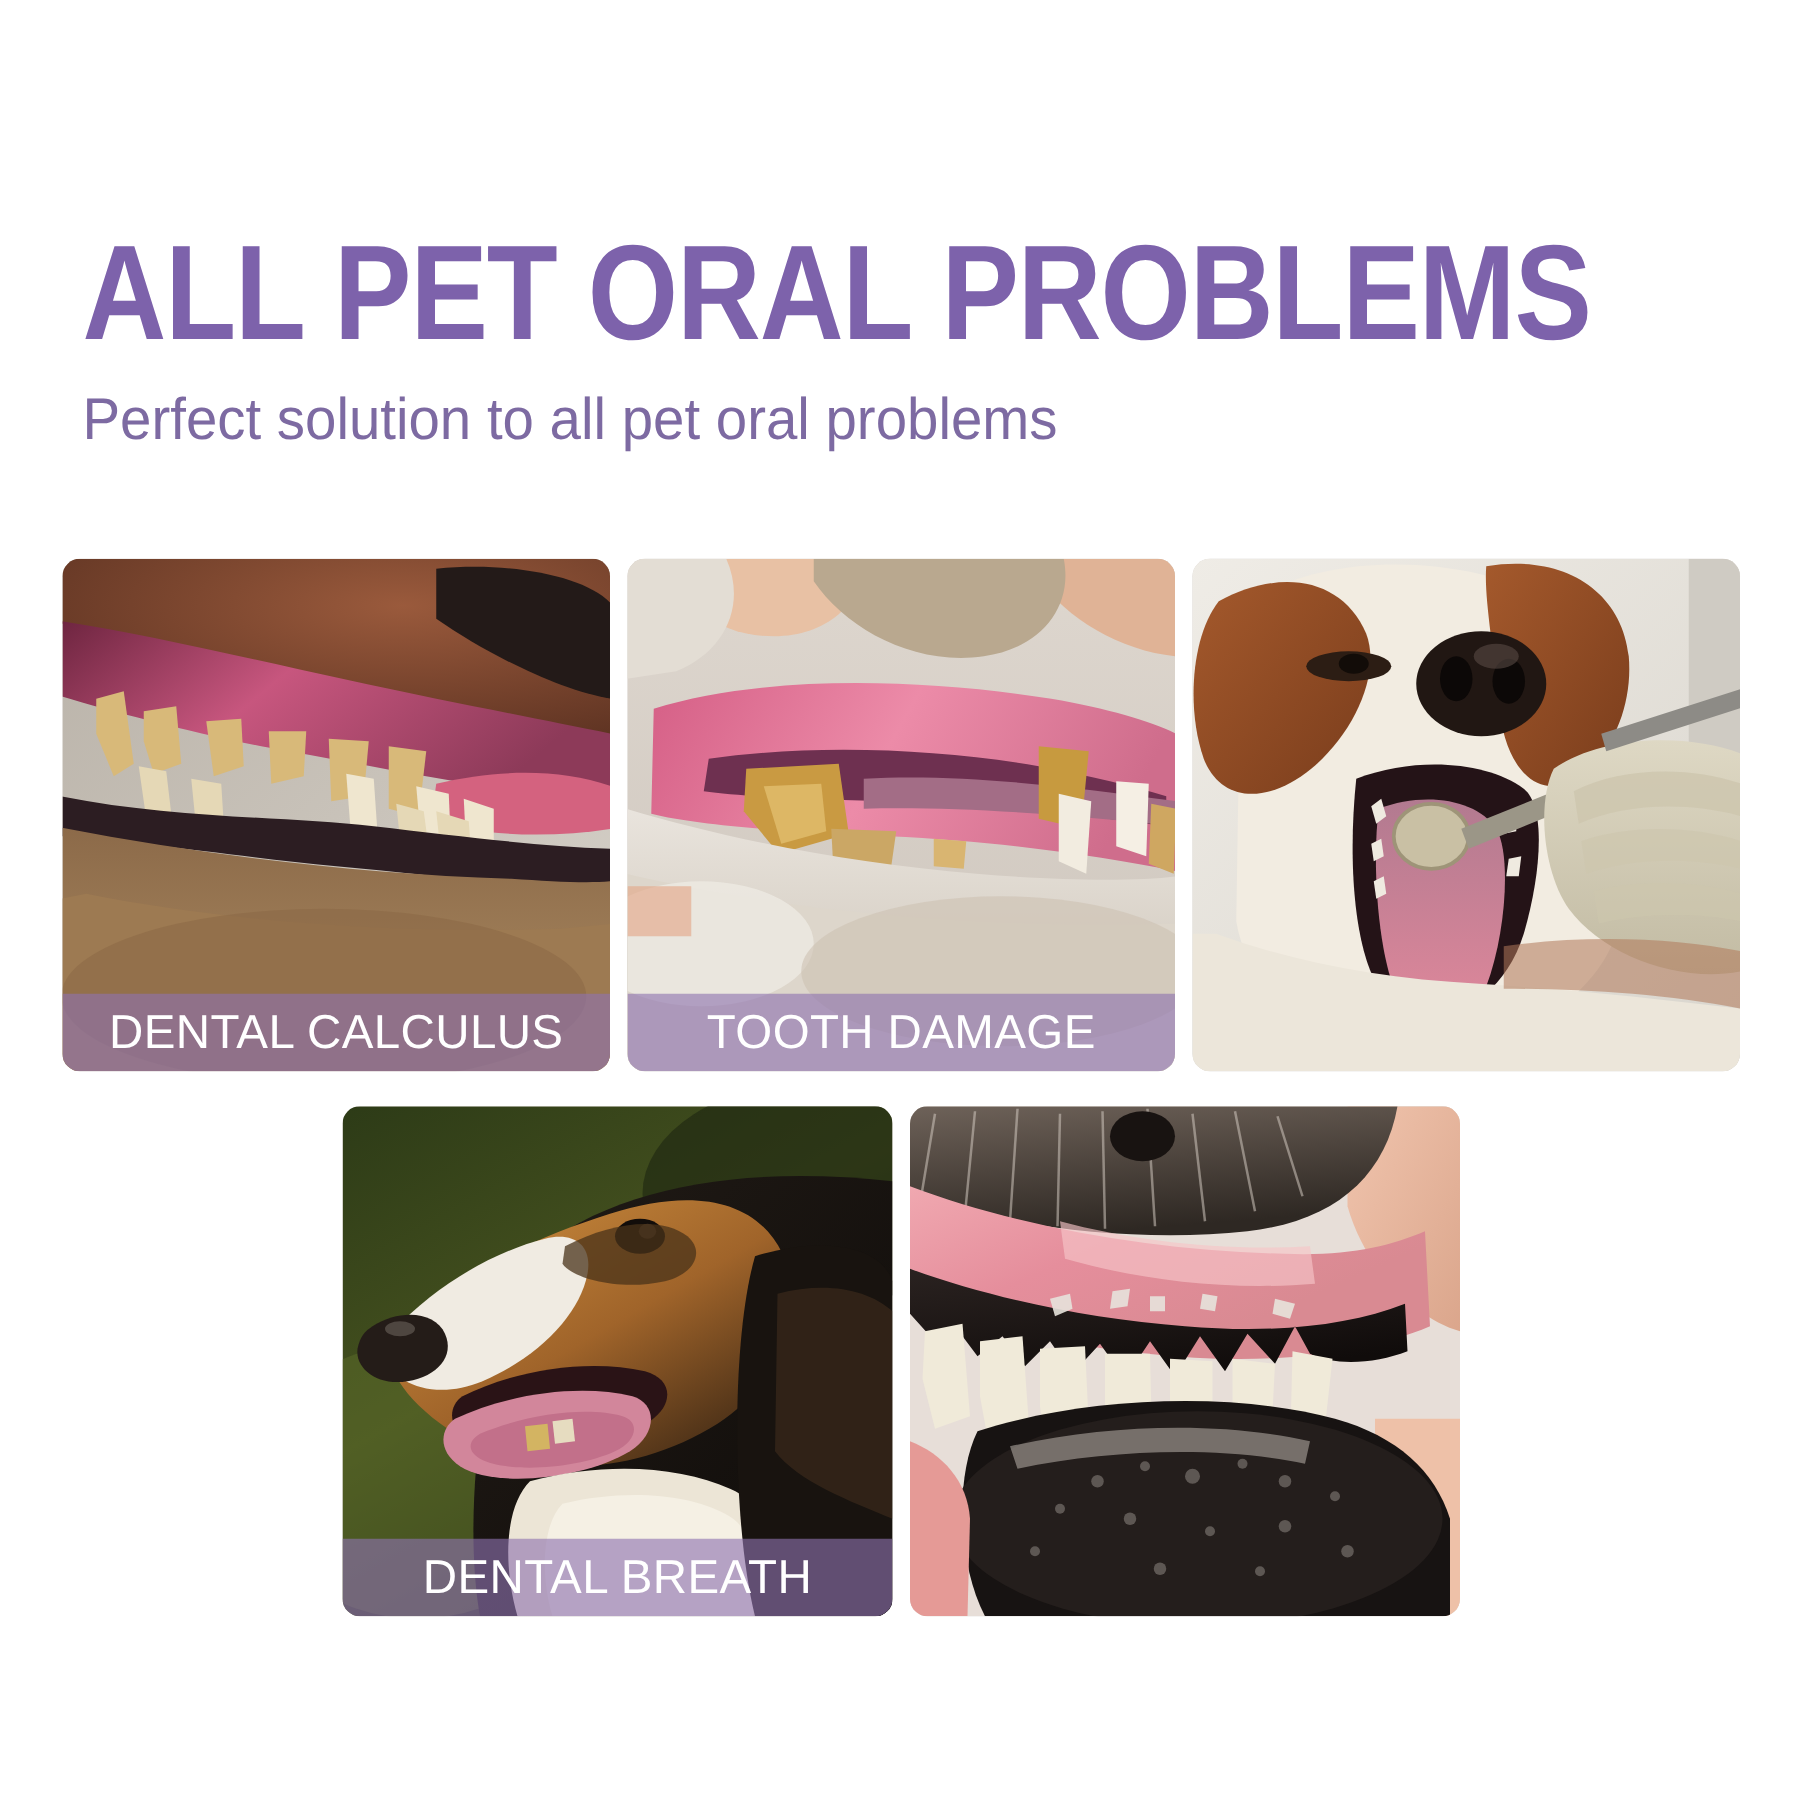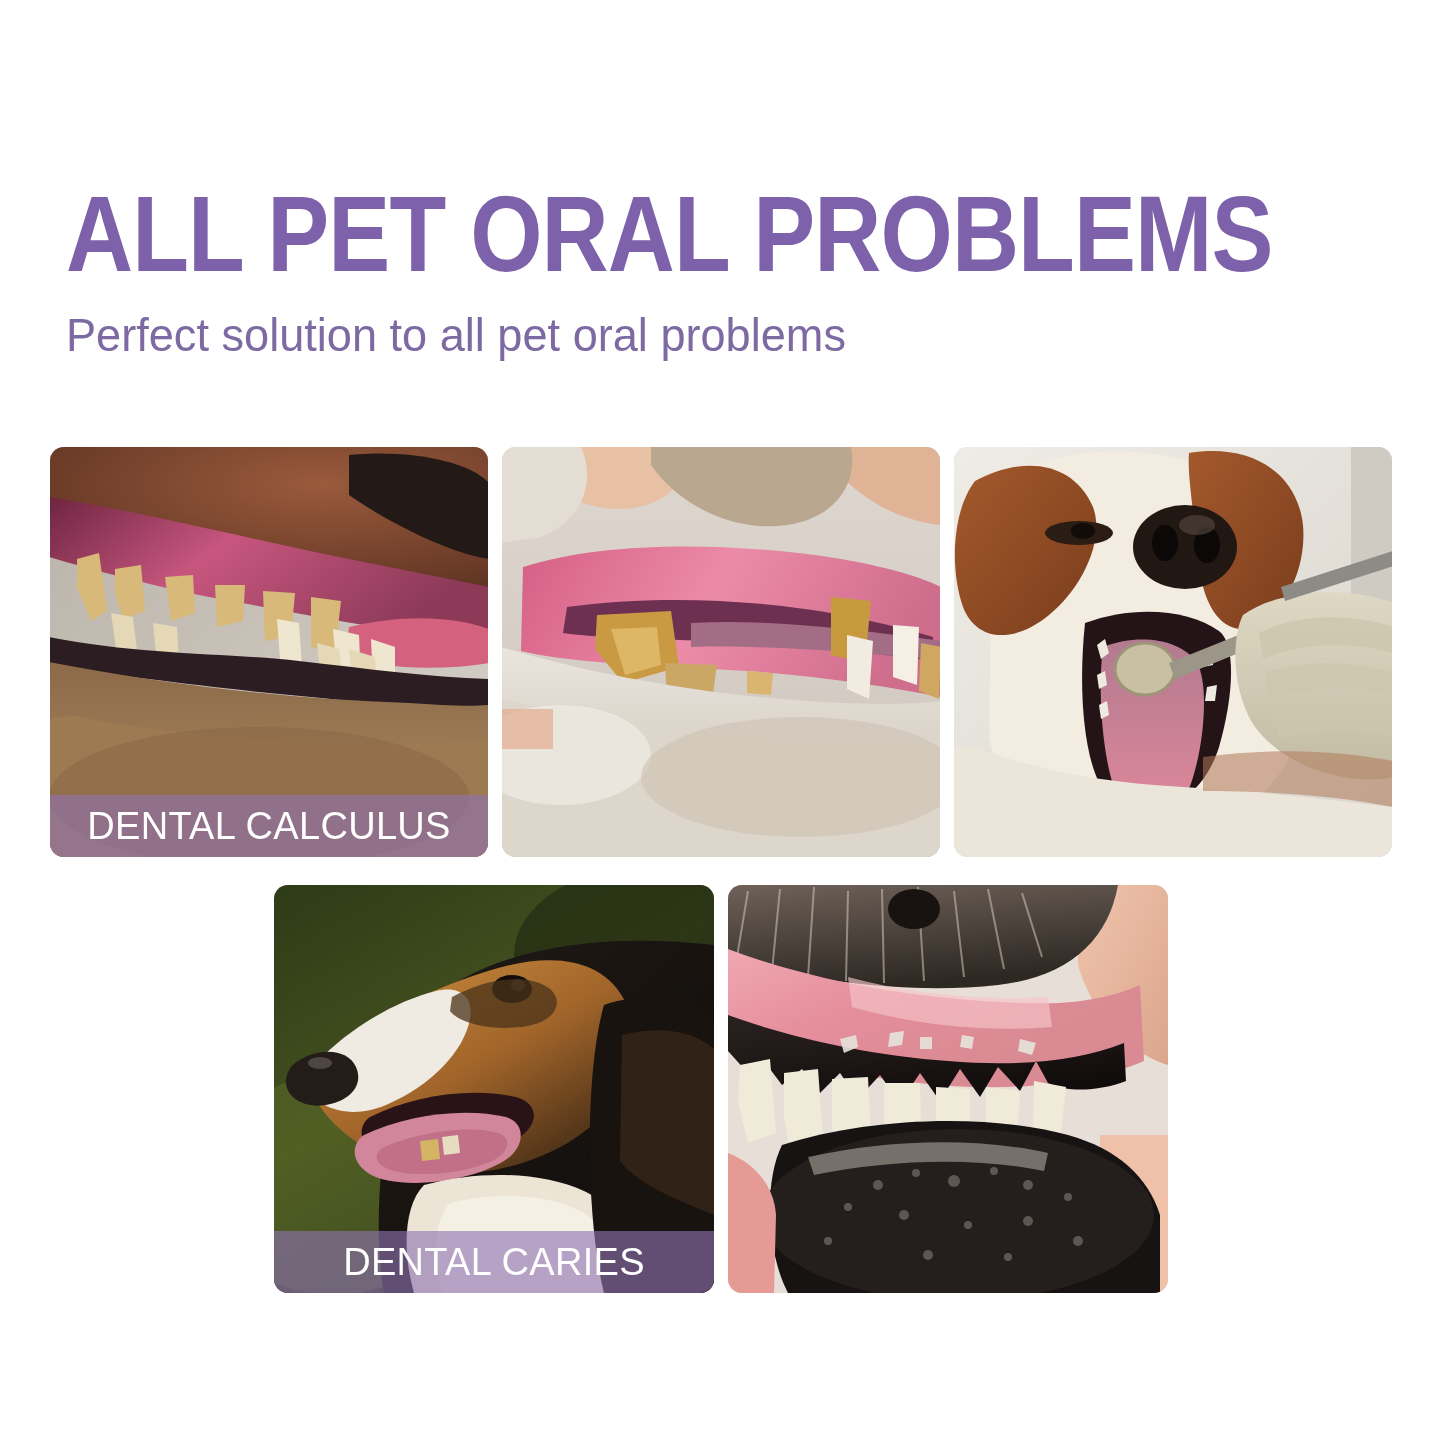--- a/index.html
+++ b/index.html
@@ -238,20 +238,23 @@
         <path d="M346 188 l26 6 -4 58 -22 -10 Z" fill="#f2ece0"></path>
         <path d="M392 178 l26 2 -2 58 -24 -8 Z" fill="#f5efe4"></path>
         <path d="M420 196 l20 4 -2 52 -20 -8 Z" fill="#cfa761"></path>
 
         <path d="M0 200 C80 224 180 244 280 252 C350 258 410 258 440 254 L440 410 H0 Z" fill="url(#td-fur)"></path>
         <path d="M0 252 C120 280 260 296 440 292 V410 H0 Z" fill="#ddd6cb"></path>
         <ellipse cx="60" cy="308" rx="90" ry="50" fill="#f0ece5" opacity="0.7"></ellipse>
         <ellipse cx="300" cy="330" rx="160" ry="60" fill="#cdc2b2" opacity="0.6"></ellipse>
         <rect x="0" y="262" width="52" height="40" fill="#e3a98a" opacity="0.65"></rect>
       </svg>
+      <div class="card-caption">
+        <span class="card-caption-label">TOOTH DAMAGE</span>
+      </div>
     </div>
 
     <div class="card">
       <svg class="card-photo" viewBox="0 0 440 410" preserveAspectRatio="xMidYMid slice">
         <defs>
           <linearGradient id="bb-bg" x1="0" y1="0" x2="1" y2="1">
             <stop offset="0" stop-color="#efece6"></stop>
             <stop offset="1" stop-color="#d9d5cd"></stop>
           </linearGradient>
           <linearGradient id="bb-ear" x1="0" y1="0" x2="1" y2="1">
@@ -357,21 +360,21 @@
         <path d="M146 256 l18 -2 2 20 -18 2 Z" fill="#d3b462"></path>
         <path d="M168 252 l16 -2 2 18 -16 2 Z" fill="#e6dcc0"></path>
 
         <path d="M150 300 C210 284 270 288 310 306 C346 322 356 360 340 408 H140 C128 366 130 320 150 300 Z" fill="#ece5d6"></path>
         <path d="M176 318 C226 306 276 310 306 326 C330 338 338 372 328 408 H168 C158 374 160 334 176 318 Z" fill="#f5f0e4"></path>
 
         <path d="M330 120 C380 104 430 110 440 140 L440 408 H330 C312 336 310 190 330 120 Z" fill="#18130f"></path>
         <path d="M348 150 C386 140 420 146 440 164 L440 330 C406 316 364 300 346 276 Z" fill="#3a2a1b" opacity="0.7"></path>
       </svg>
       <div class="card-caption">
-        <span class="card-caption-label">DENTAL CARIES</span>
+        <span class="card-caption-label">DENTAL BREATH</span>
       </div>
     </div>
 
     <div class="card">
       <svg class="card-photo" viewBox="0 0 440 408" preserveAspectRatio="xMidYMid slice">
         <defs>
           <linearGradient id="gs-fur" x1="0" y1="0" x2="0.3" y2="1">
             <stop offset="0" stop-color="#6e6259"></stop>
             <stop offset="1" stop-color="#2e2823"></stop>
           </linearGradient>

